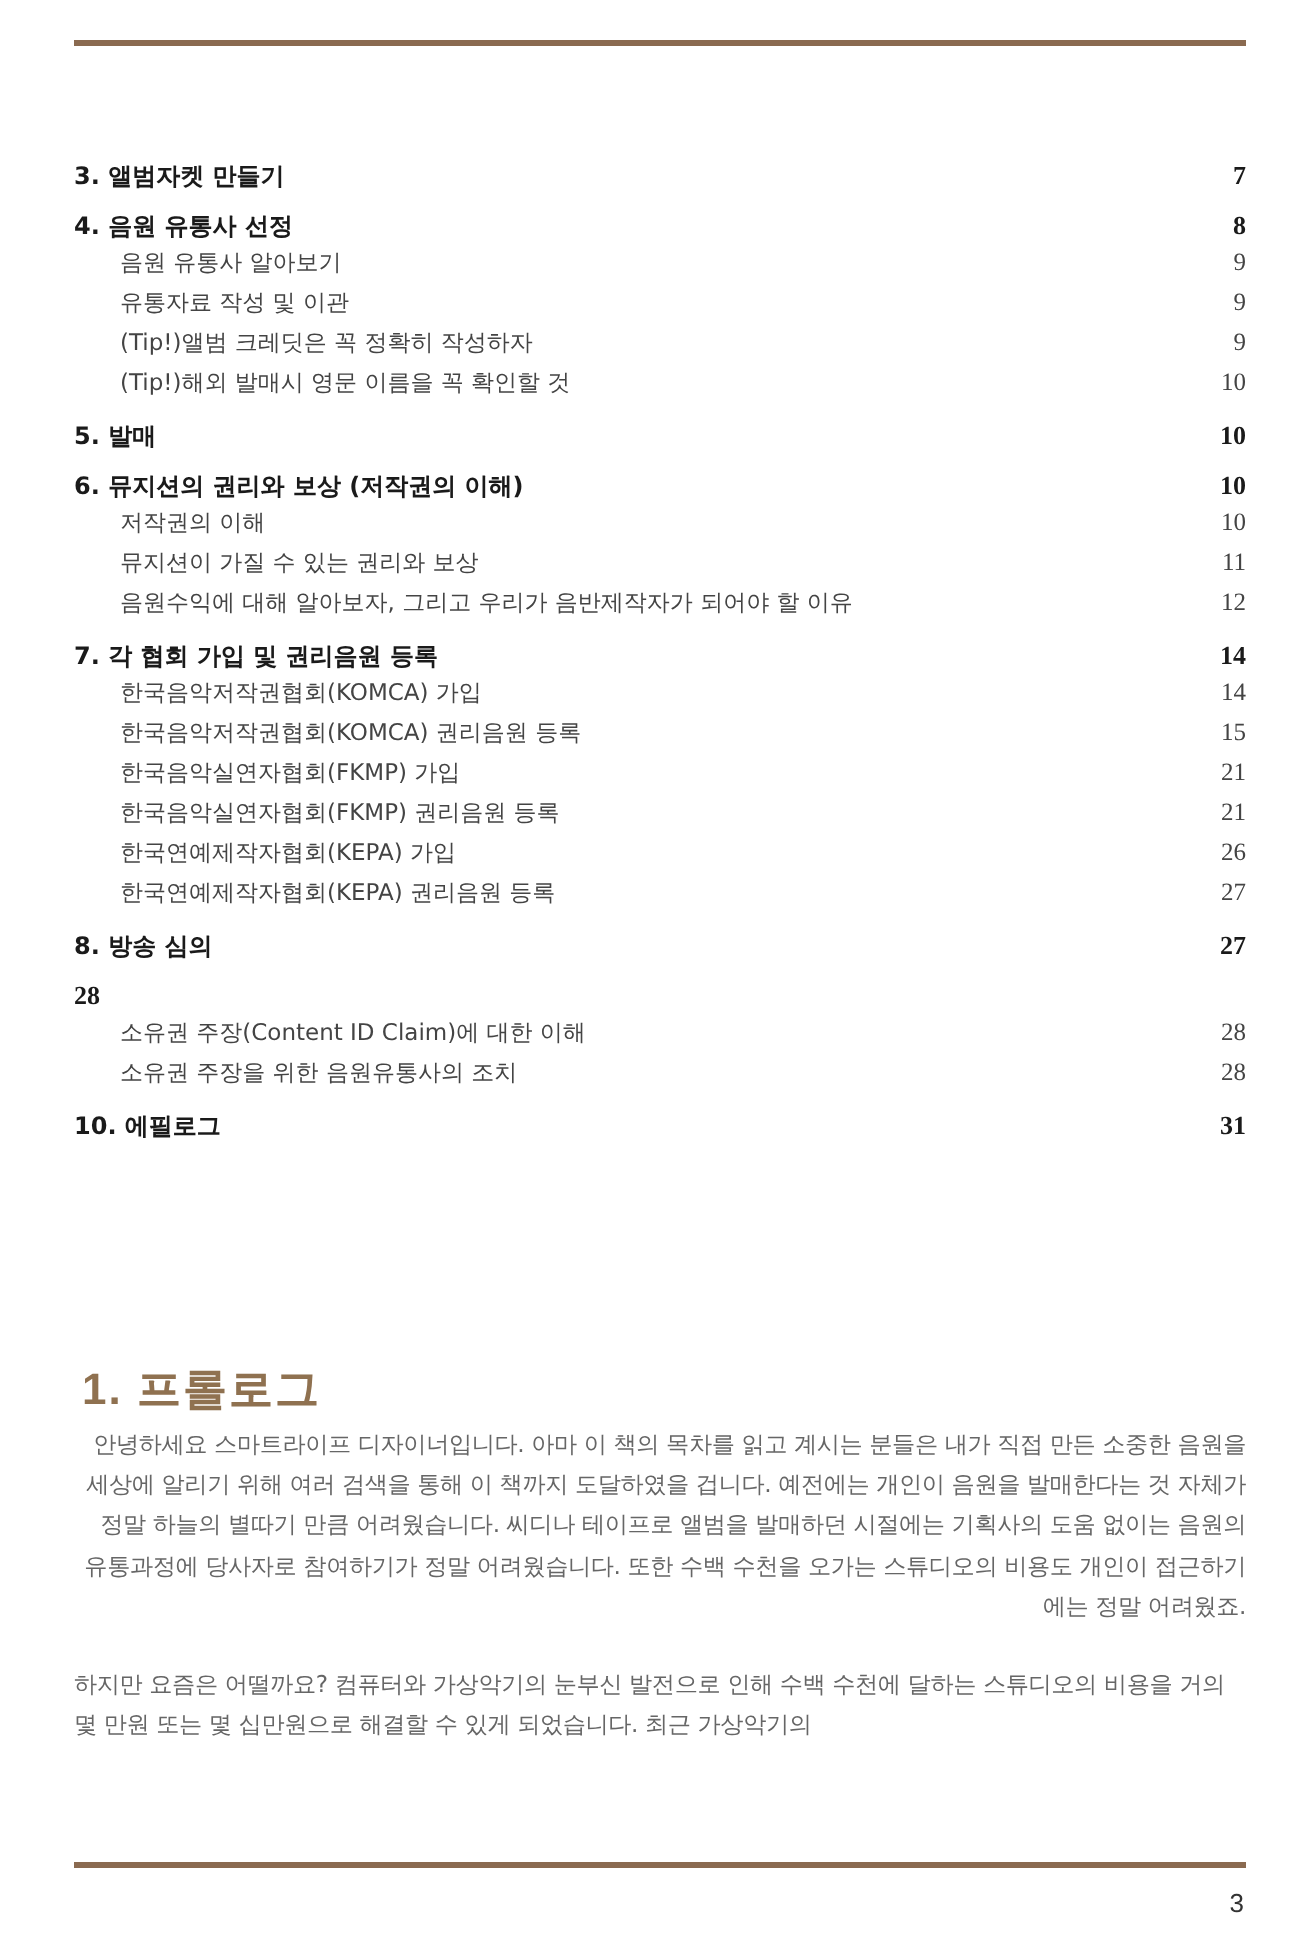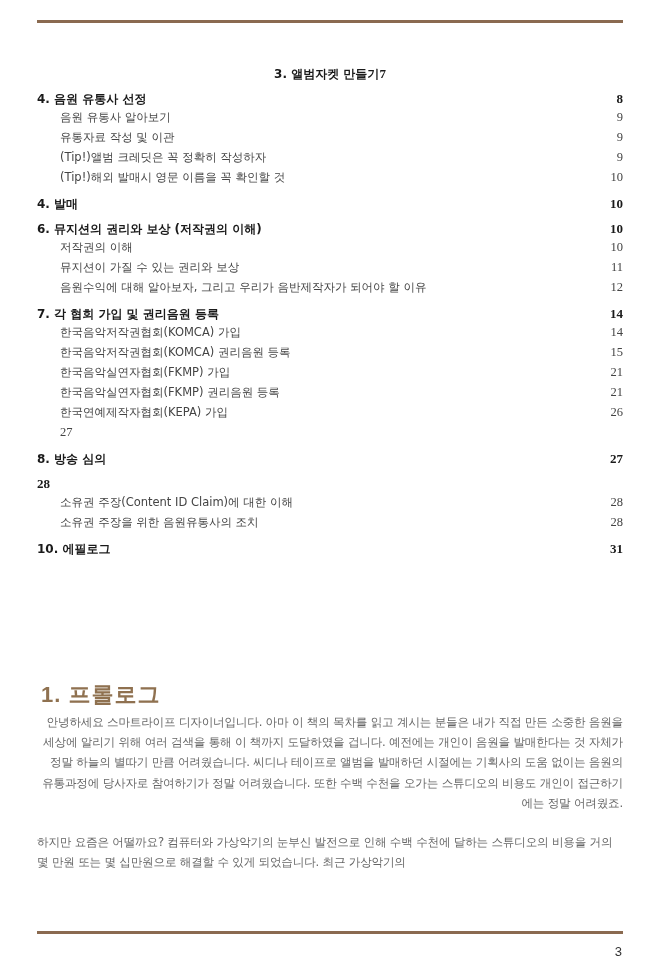--- a/index.html
+++ b/index.html
@@ -4,21 +4,21 @@
 <style>
   html, body { margin: 0; padding: 0; background: #ffffff; }
   body { width: 652px; height: 967px; position: relative; overflow: hidden;
          font-family: "DejaVu Sans", "Liberation Sans", sans-serif; color: #222; }
   .rule { position: absolute; left: 37px; width: 586px; height: 3px; background: #8a6a50; }
   .rule.top { top: 20px; }
   .rule.bottom { top: 931px; }
   .toc { position: absolute; left: 37px; top: 66px; width: 586px; }
   .toc-row { display: flex; justify-content: space-between; align-items: baseline; }
   .toc-row.chapter { font-weight: bold; font-size: 12px; color: #1a1a1a; margin-top: 9px; height: 16px; line-height: 16px; }
-  .toc-row.chapter.first { margin-top: 0; justify-content: center; }
+  .toc-row.chapter.first { margin-top: 14px; }
   .toc-row.sub { font-size: 11.5px; color: #444; padding-left: 23px; height: 20px; line-height: 20px; align-items: flex-end; }
   .toc-row .page { font-family: "Liberation Serif", "DejaVu Serif", serif; }
   .toc-row.chapter .page { font-weight: bold; font-size: 13px; }
   .toc-row.sub .page { font-size: 12.5px; color: #444; }
   .section-title { position: absolute; left: 37px; top: 676px; font-size: 22px; font-weight: bold;
                    color: #8f7150; font-family: Liberation Sans, sans-serif; margin: 4px; letter-spacing: 1px; }
   .body-text { position: absolute; left: 37px; width: 586px; font-size: 11.6px; color: #666;
                line-height: 20.2px; margin: 0; letter-spacing: -0.2px; }
   .p1 { top: 712px; text-align: right; }
   .p2 { top: 832px; }
@@ -49,21 +49,21 @@
     </div>
   <div class="toc-row sub">
       <span>(Tip!)앨범 크레딧은 꼭 정확히 작성하자</span>
       <span class="page">9</span>
     </div>
   <div class="toc-row sub">
       <span>(Tip!)해외 발매시 영문 이름을 꼭 확인할 것</span>
       <span class="page">10</span>
     </div>
   <div class="toc-row chapter">
-      <span>4. 발매</span>
+      <span>5. 발매</span>
       <span class="page">10</span>
     </div>
   <div class="toc-row chapter">
       <span>6. 뮤지션의 권리와 보상 (저작권의 이해)</span>
       <span class="page">10</span>
     </div>
   <div class="toc-row sub">
       <span>저작권의 이해</span>
       <span class="page">10</span>
     </div>
@@ -93,20 +93,21 @@
     </div>
   <div class="toc-row sub">
       <span>한국음악실연자협회(FKMP) 권리음원 등록</span>
       <span class="page">21</span>
     </div>
   <div class="toc-row sub">
       <span>한국연예제작자협회(KEPA) 가입</span>
       <span class="page">26</span>
     </div>
   <div class="toc-row sub">
+      <span>한국연예제작자협회(KEPA) 권리음원 등록</span>
       <span class="page">27</span>
     </div>
   <div class="toc-row chapter">
       <span>8. 방송 심의</span>
       <span class="page">27</span>
     </div>
   <div class="toc-row chapter">
       <span class="page">28</span>
     </div>
   <div class="toc-row sub">

